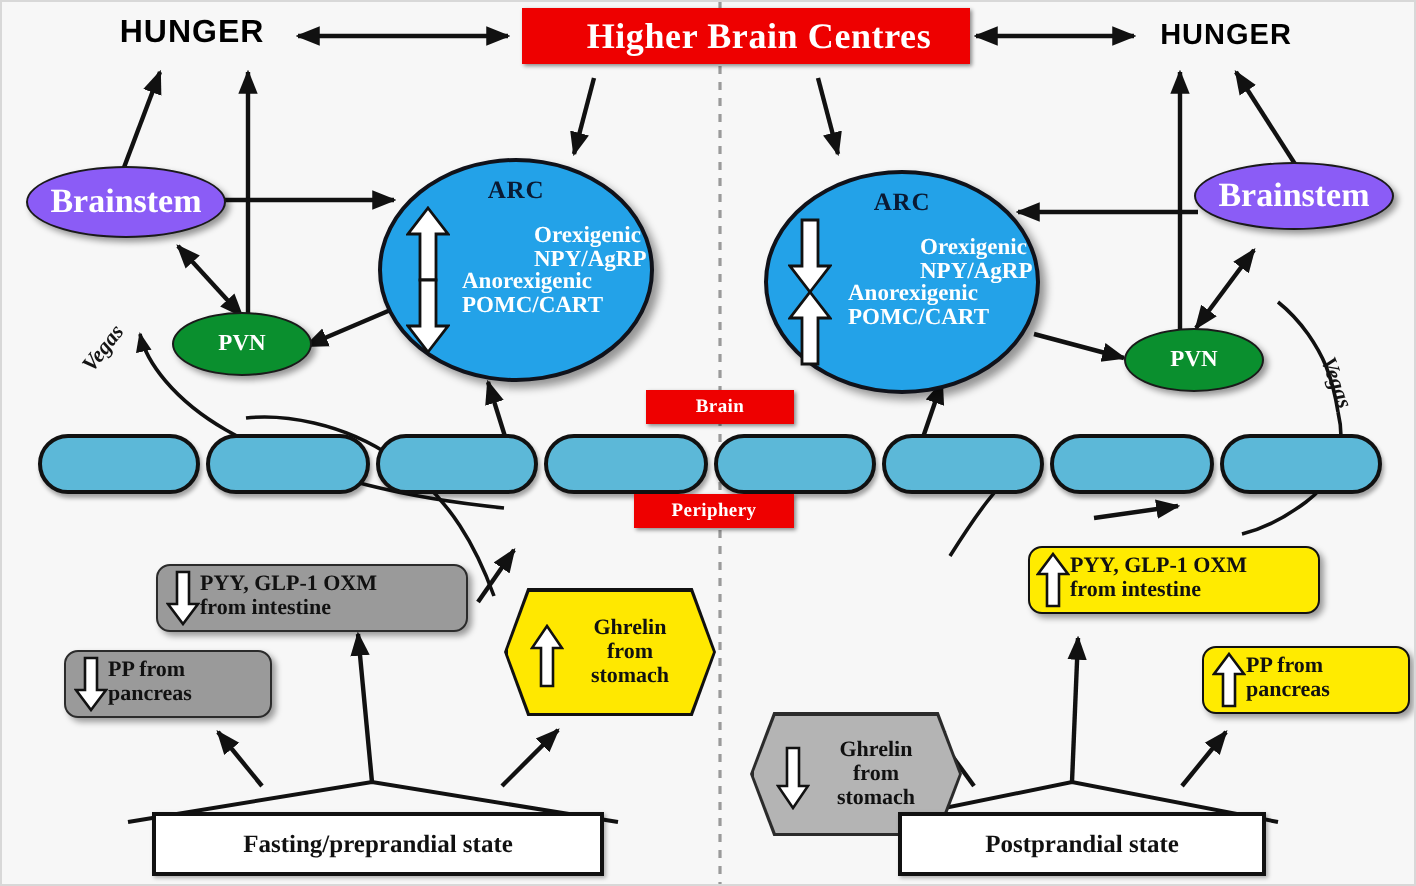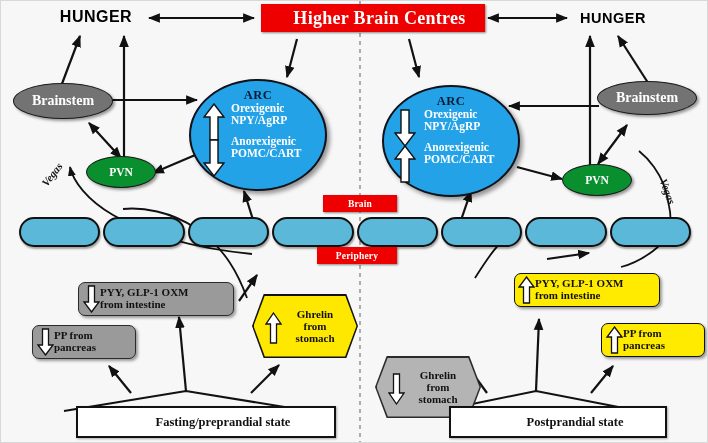--- a/index.html
+++ b/index.html
@@ -33,22 +33,22 @@
   .tag{font-size:9.5px;letter-spacing:.2px;}
 
   
   .ellipse{
     border-radius:50%;
     display:flex;align-items:center;justify-content:center;
     box-shadow:2px 2px 3px rgba(0,0,0,.4);
     border:1px solid #1a1a1a;
   }
   .brainstem{
-    background:#737373;color:#ffffff;
-    font-family:"Liberation Serif",serif;font-weight:bold;font-size:14px;
+    background:#8b5cf6;color:#ffffff;
+    font-family:"Liberation Serif",serif;font-weight:bold;font-size:17px;
   }
   .pvn{
     background:#0a8f2e;color:#ffffff;
     font-family:"Liberation Serif",serif;font-weight:bold;font-size:11.5px;
   }
   .arc{
     background:#23a2e8;border:2px solid #10121a;
     box-shadow:3px 3px 4px rgba(0,0,0,.4);
   }
   .arc-inner{
@@ -57,21 +57,21 @@
   .arc-title{
     position:absolute;left:0;right:0;top:7px;text-align:center;
     font-family:"Liberation Serif",serif;font-weight:bold;font-size:12.5px;
     color:#0a1a33;letter-spacing:.4px;
   }
   .arc-block{
     position:absolute;left:40px;right:6px;
     font-family:"Liberation Serif",serif;font-weight:bold;
     font-size:11.5px;line-height:1.08;color:#ffffff;
   }
-  .arc-block.top{top:21px;}
+  .arc-block.top{top:31px;margin-left:36px;}
   .arc-block.bot{top:54px;}
 
   
   .hbox{
     display:flex;align-items:center;
     font-family:"Liberation Serif",serif;font-weight:bold;
     font-size:11px;line-height:1.05;color:#111111;
     box-shadow:2px 2px 3px rgba(0,0,0,.38);
   }
   .hbox.grey{background:#9a9a9a;border:1.5px solid #2b2b2b;border-radius:7px;}
@@ -100,21 +100,20 @@
   .blockarrow{flex:0 0 auto;display:block;}
 
   
   .statebox{
     position:absolute;
     display:flex;align-items:center;justify-content:center;
     background:#ffffff;border:2px solid #111111;
     font-family:"Liberation Serif",serif;font-weight:bold;
     font-size:12.5px;color:#111111;white-space:nowrap;
     box-shadow:1px 1px 2px rgba(0,0,0,.3);
-    padding-left:34px;
   }
 
   
   .vegas{
     position:absolute;
     font-family:"Liberation Serif",serif;font-style:italic;font-weight:bold;
     font-size:11px;color:#141414;white-space:nowrap;
   }
 </style>
 </head>

